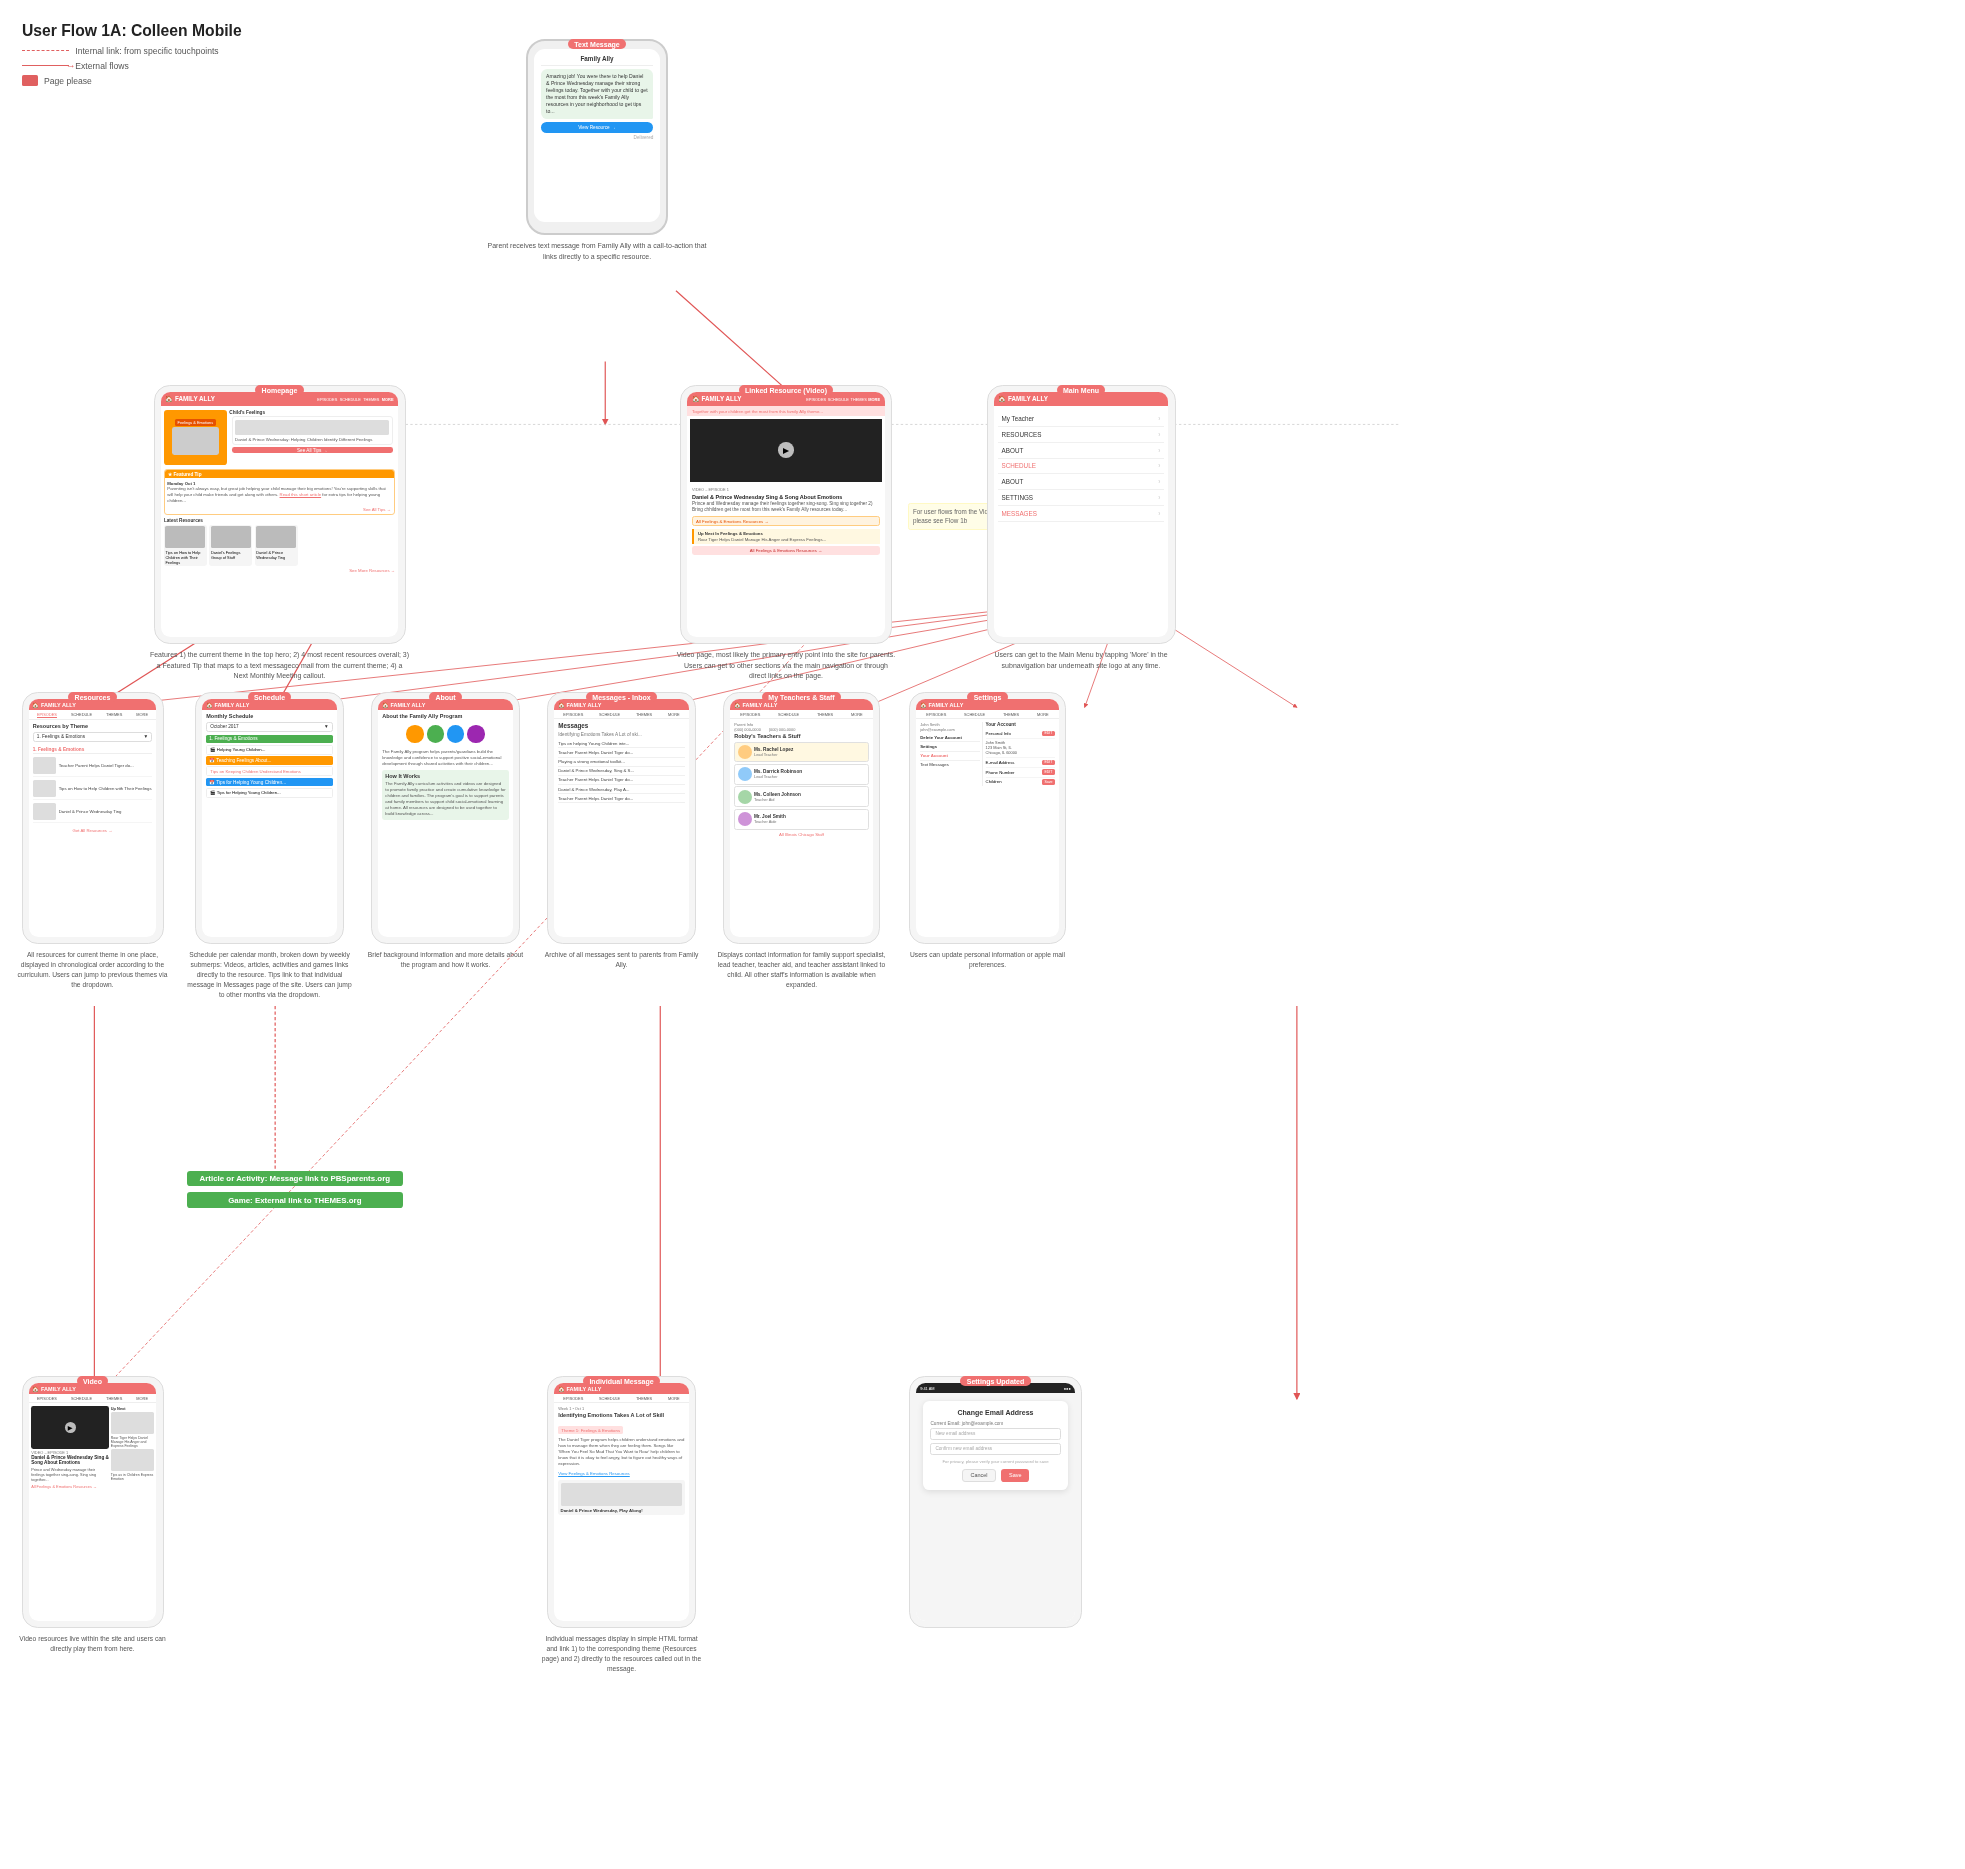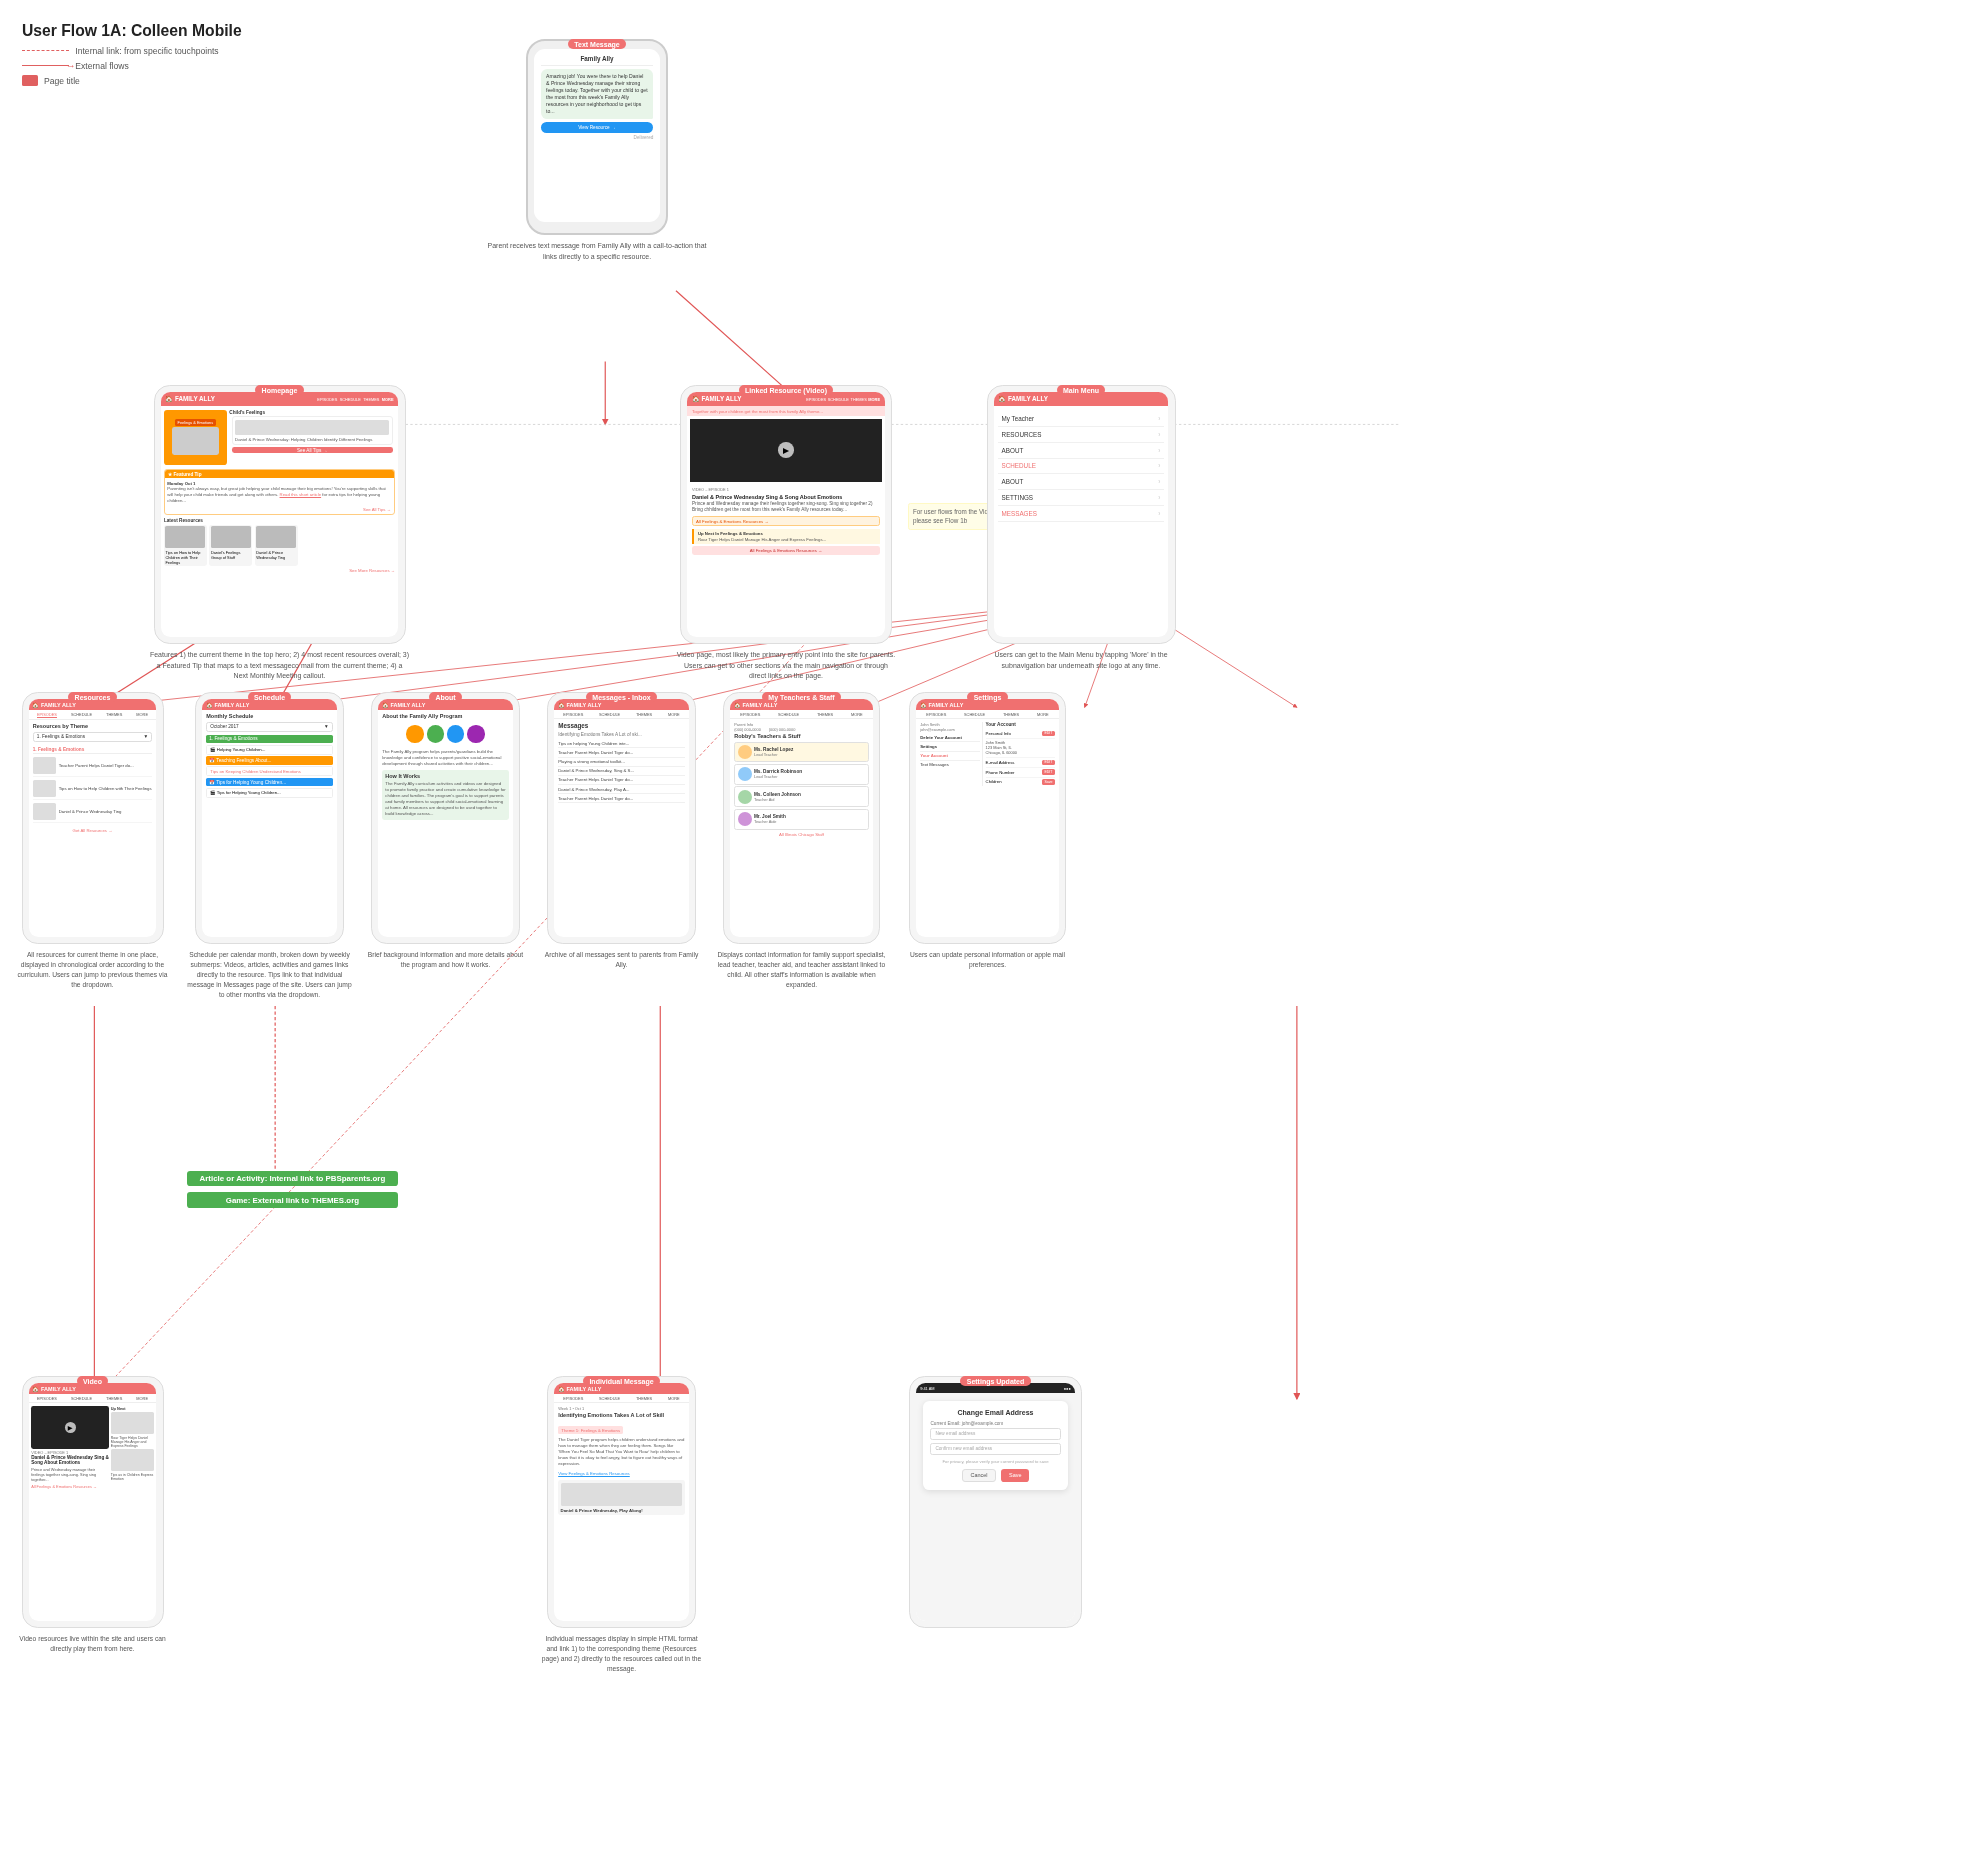--- a/index.html
+++ b/index.html
@@ -187,21 +187,21 @@
   <div class="legend-item">
     <div class="legend-line-internal"></div>
     <span>Internal link: from specific touchpoints</span>
   </div>
   <div class="legend-item">
     <div class="legend-line-external"></div>
     <span>External flows</span>
   </div>
   <div class="legend-item">
     <div class="legend-page-title-box"></div>
-    <span>Page title</span>
+    <span>Page please</span>
   </div>
 </div>
 
 <div class="flow-node" style="top: 39px; left: 487px; width: 220px;">
   <div class="flow-label" style="margin-bottom:4.7px;">Text Message</div>
 
   <div style="background:#f0f0f0; border:2.4px solid #ccc; border-radius:19px; padding:7.9px 6.3px 11px; width:142px;">
     <div style="background:white; border-radius:11px; height:173px; padding:6.3px; font-size:5.5px; overflow:hidden;">
       <div style="text-align:center; font-size:6.3px; font-weight:bold; color:#333; margin-bottom:3.1px; padding-bottom:2.4px; border-bottom:0.8px solid #eee;">Family Ally</div>
       <div style="background:#e8f5e9; border-radius:6.3px 6.3px 1.6px 6.3px; padding:3.9px 5.5px; margin:2.4px 0; font-size:5.1px; color:#333; line-height:1.4;">Amazing job! You were there to help Daniel &amp; Prince Wednesday manage their strong feelings today. Together with your child to get the most from this week's Family Ally resources in your neighborhood to get tips to...</div>
@@ -613,21 +613,21 @@
         </div>
       </div>
     </div>
   </div>
   <div style="position:relative; top:6.3px; font-size:6.7px; color:#555; text-align:center; line-height:1.5; width:173px;">Users can update personal
 information or apple mail
 preferences.</div>
 </div>
 
 <div style="position:absolute; top:1171px; left:187px;">
-  <div style="background:#4caf50; color:white; font-size:7.9px; font-weight:bold; padding:3.1px 12.6px; border-radius:3.1px; margin-bottom:6.3px; text-align:center;">Article or Activity: Internal link to PBSparents.org</div>
+  <div style="background:#4caf50; color:white; font-size:7.9px; font-weight:bold; padding:3.1px 12.6px; border-radius:3.1px; margin-bottom:6.3px; text-align:center;">Article or Activity: Message link to PBSparents.org</div>
   <div style="background:#4caf50; color:white; font-size:7.9px; font-weight:bold; padding:3.1px 12.6px; border-radius:3.1px; text-align:center;">Game: External link to THEMES.org</div>
 </div>
 
 <div class="flow-node" style="top: 1376px; left: 14px; width: 157px;">
   <div class="flow-label" style="margin-bottom:4.7px;">Video</div>
   <div class="phone-mockup" style="width:142px; height:252px;">
     <div class="phone-screen">
       <div style="background:#f07070; padding:2.4px 3.9px; display:flex; align-items:center;">
         <span style="color:white; font-size:5.5px; font-weight:bold;">🏠 FAMILY ALLY</span>
       </div>

